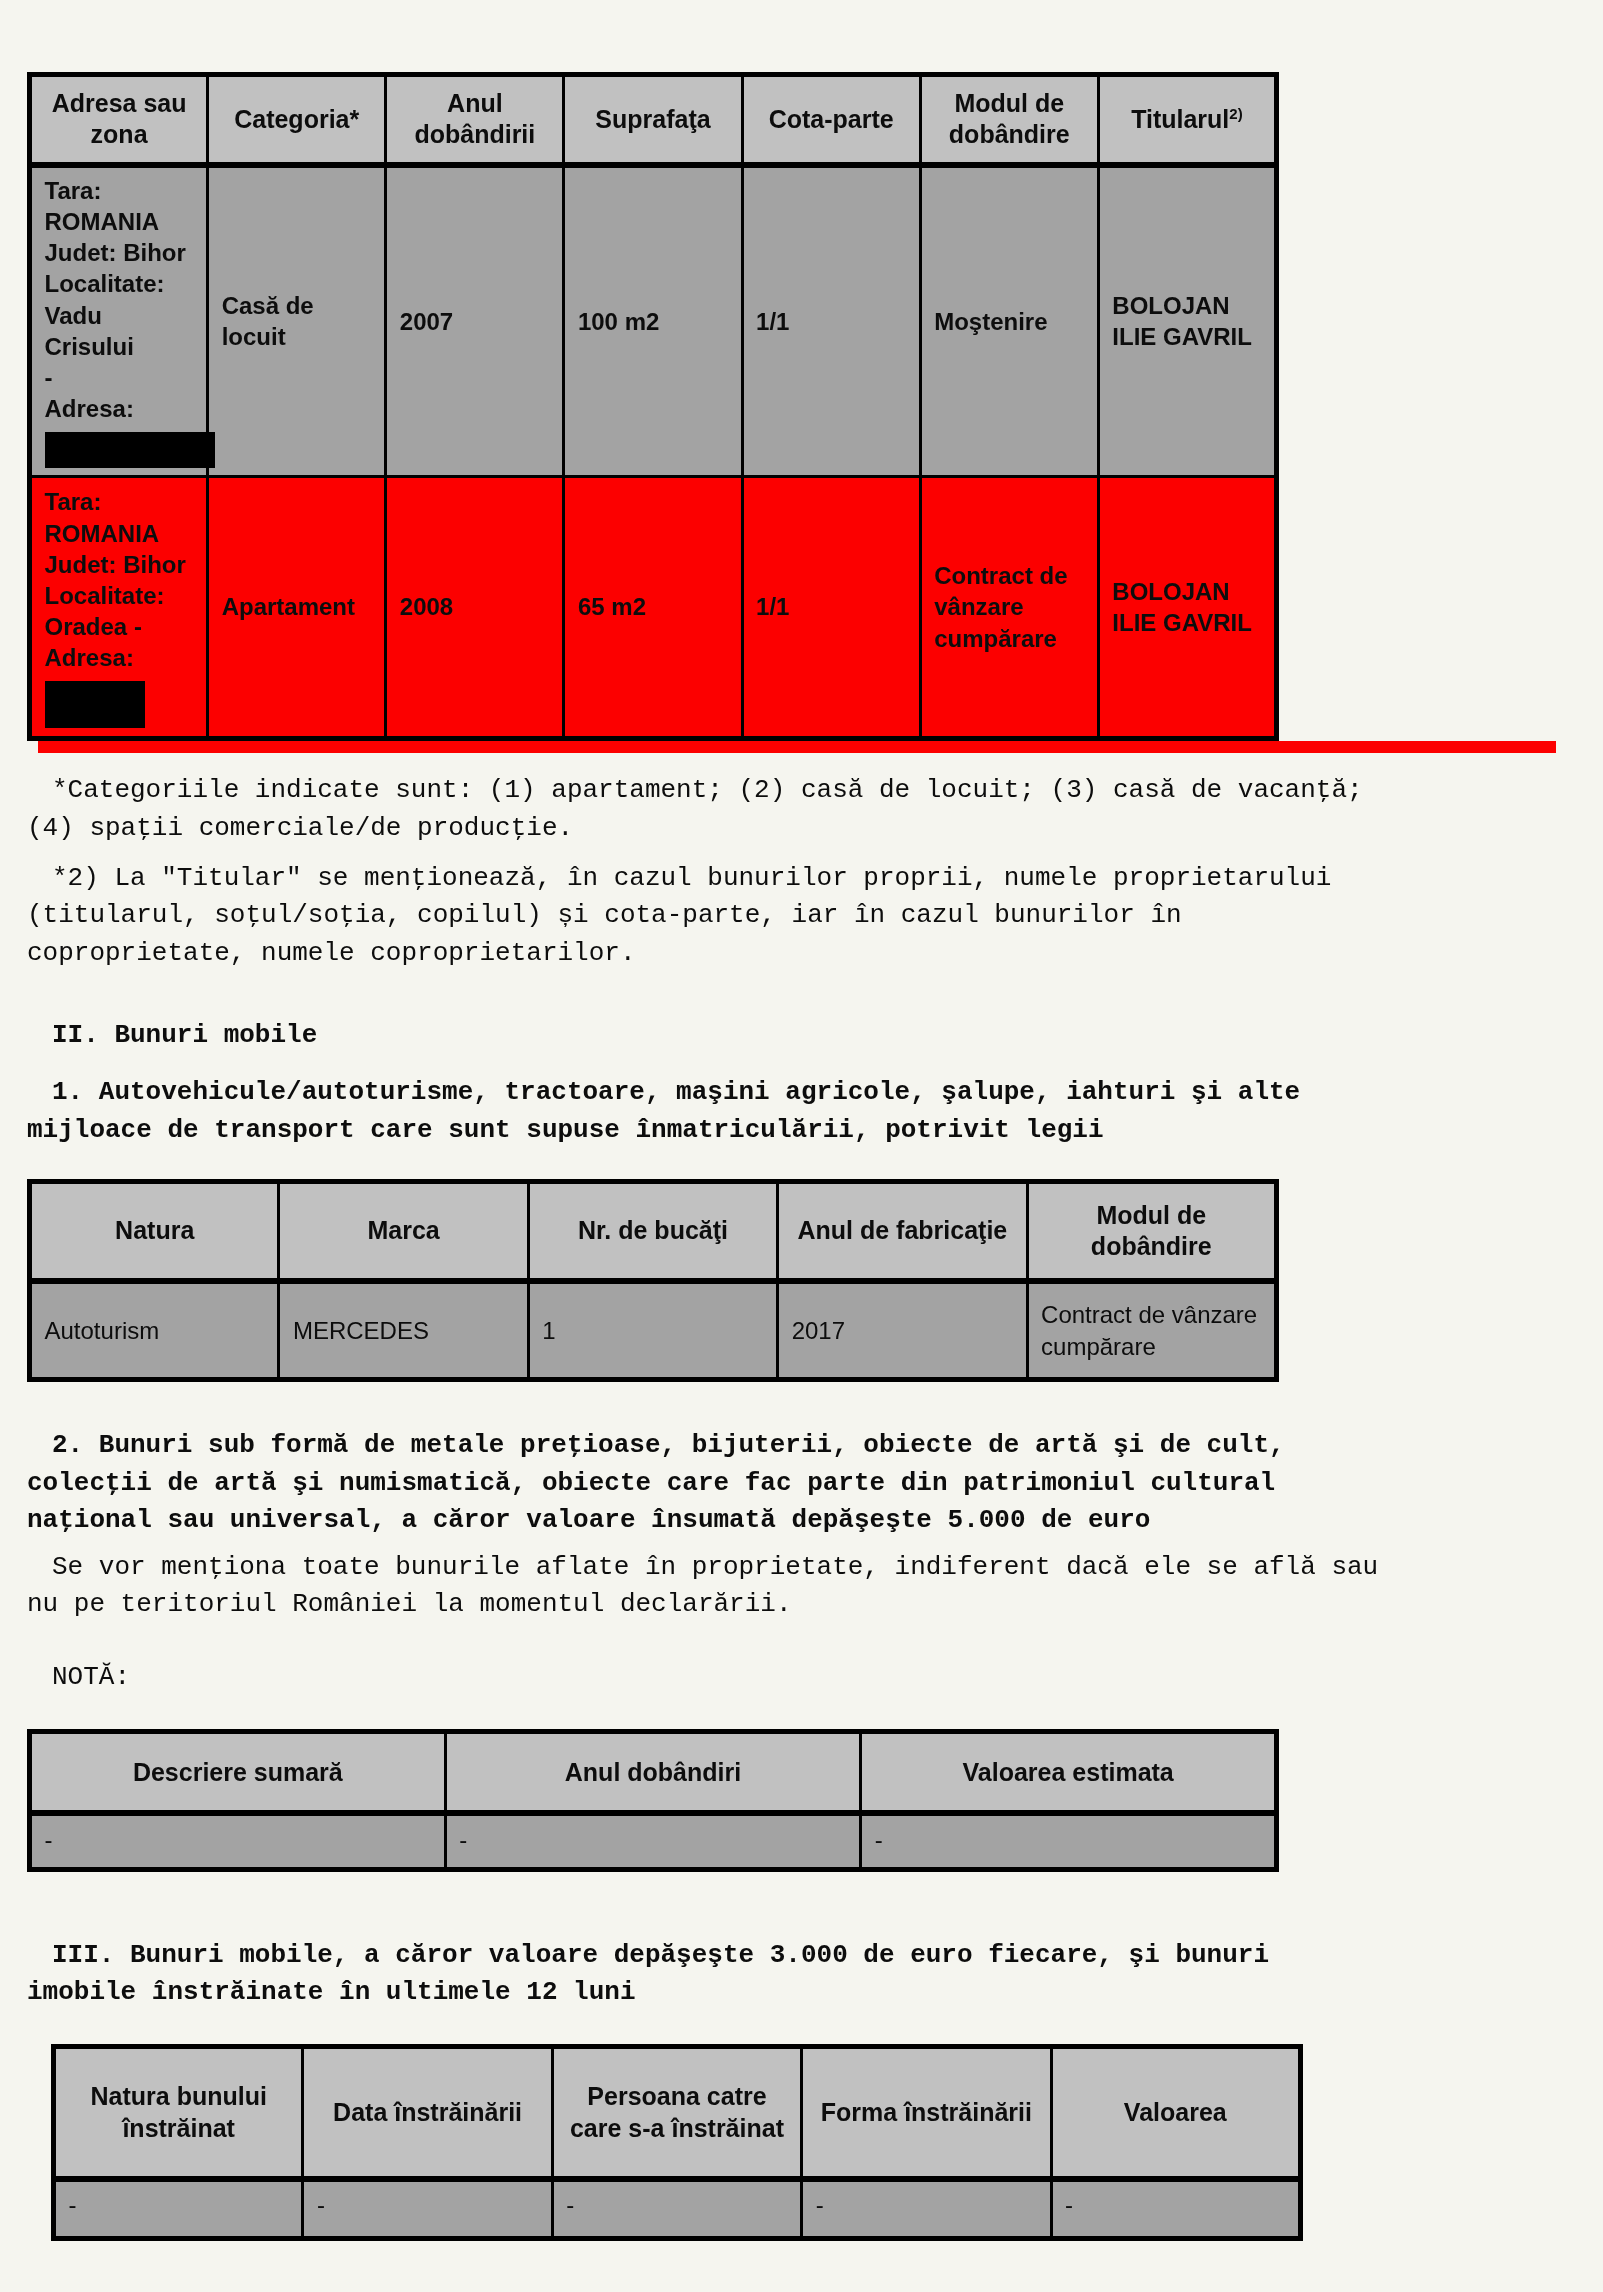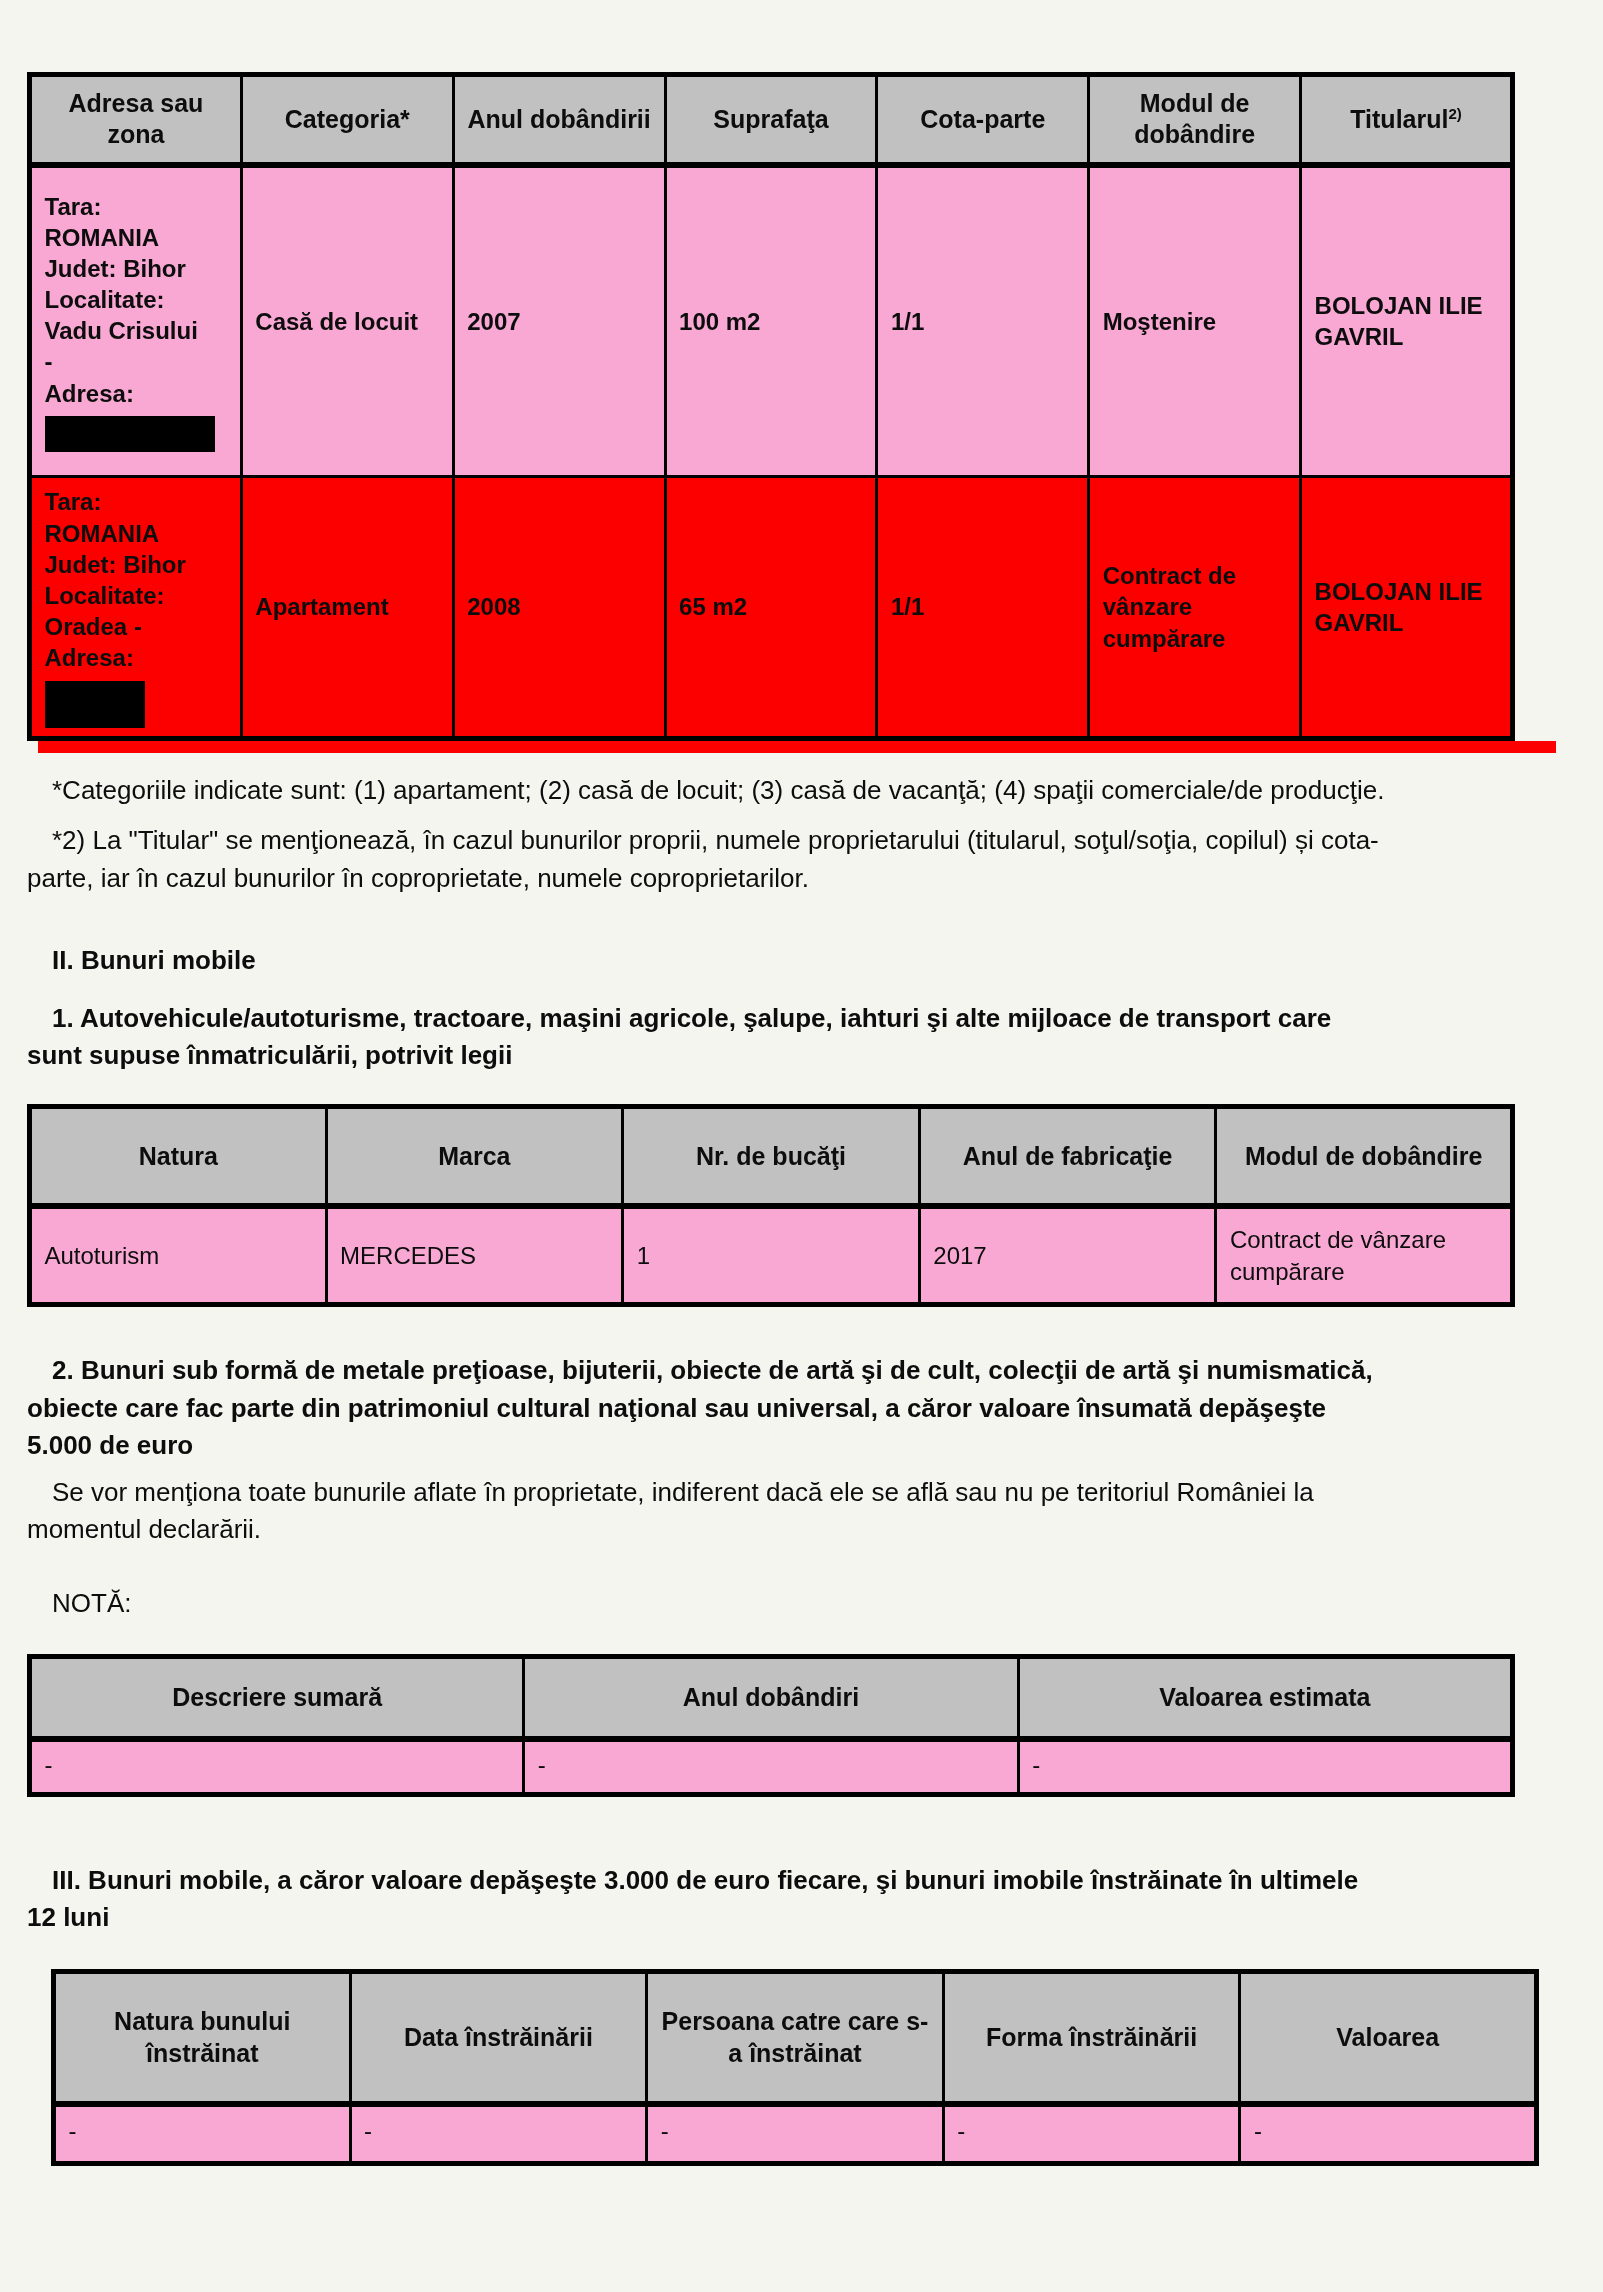--- a/index.html
+++ b/index.html
@@ -14,22 +14,22 @@
   .doc {
     padding: 72px 0 0 27px;
     box-sizing: border-box;
     width: 1604px;
   }
 
   
   table {
     border-collapse: collapse;
     table-layout: fixed;
-    width: 1488px;
-    background: #f9a8d4;
+    width: 1252px;
+    background: #a3a3a3;
   }
   th {
     background: #c1c1c1;
     font-weight: bold;
     text-align: center;
     vertical-align: middle;
     border: 3.6px solid #000;
     padding: 7.2px 9px;
     font-size: 25px;
     line-height: 1.25;
@@ -79,20 +79,21 @@
 
   sup { font-size: 0.6em; vertical-align: super; }
 
   
   .para {
     font-size: 26px;
     line-height: 1.44;
     max-width: 1366px;
     text-indent: 25px;
     margin: 18px 0 0 0;
+    font-family: Liberation Mono, monospace;
   }
   .bold { font-weight: bold; }
   .fn1 { margin-top: 19.7px; }
   .fn2 { margin-top: 12.5px; }
   .h-sect { margin-top: 45px; }
   .h-sub  { margin-top: 20px; }
   .h-sub2 { margin-top: 45px; }
   .nota-label { margin-top: 36px; }
   .nota-text  { margin-top: 9px; }
   .h-sect3 { margin-top: 65px; }

